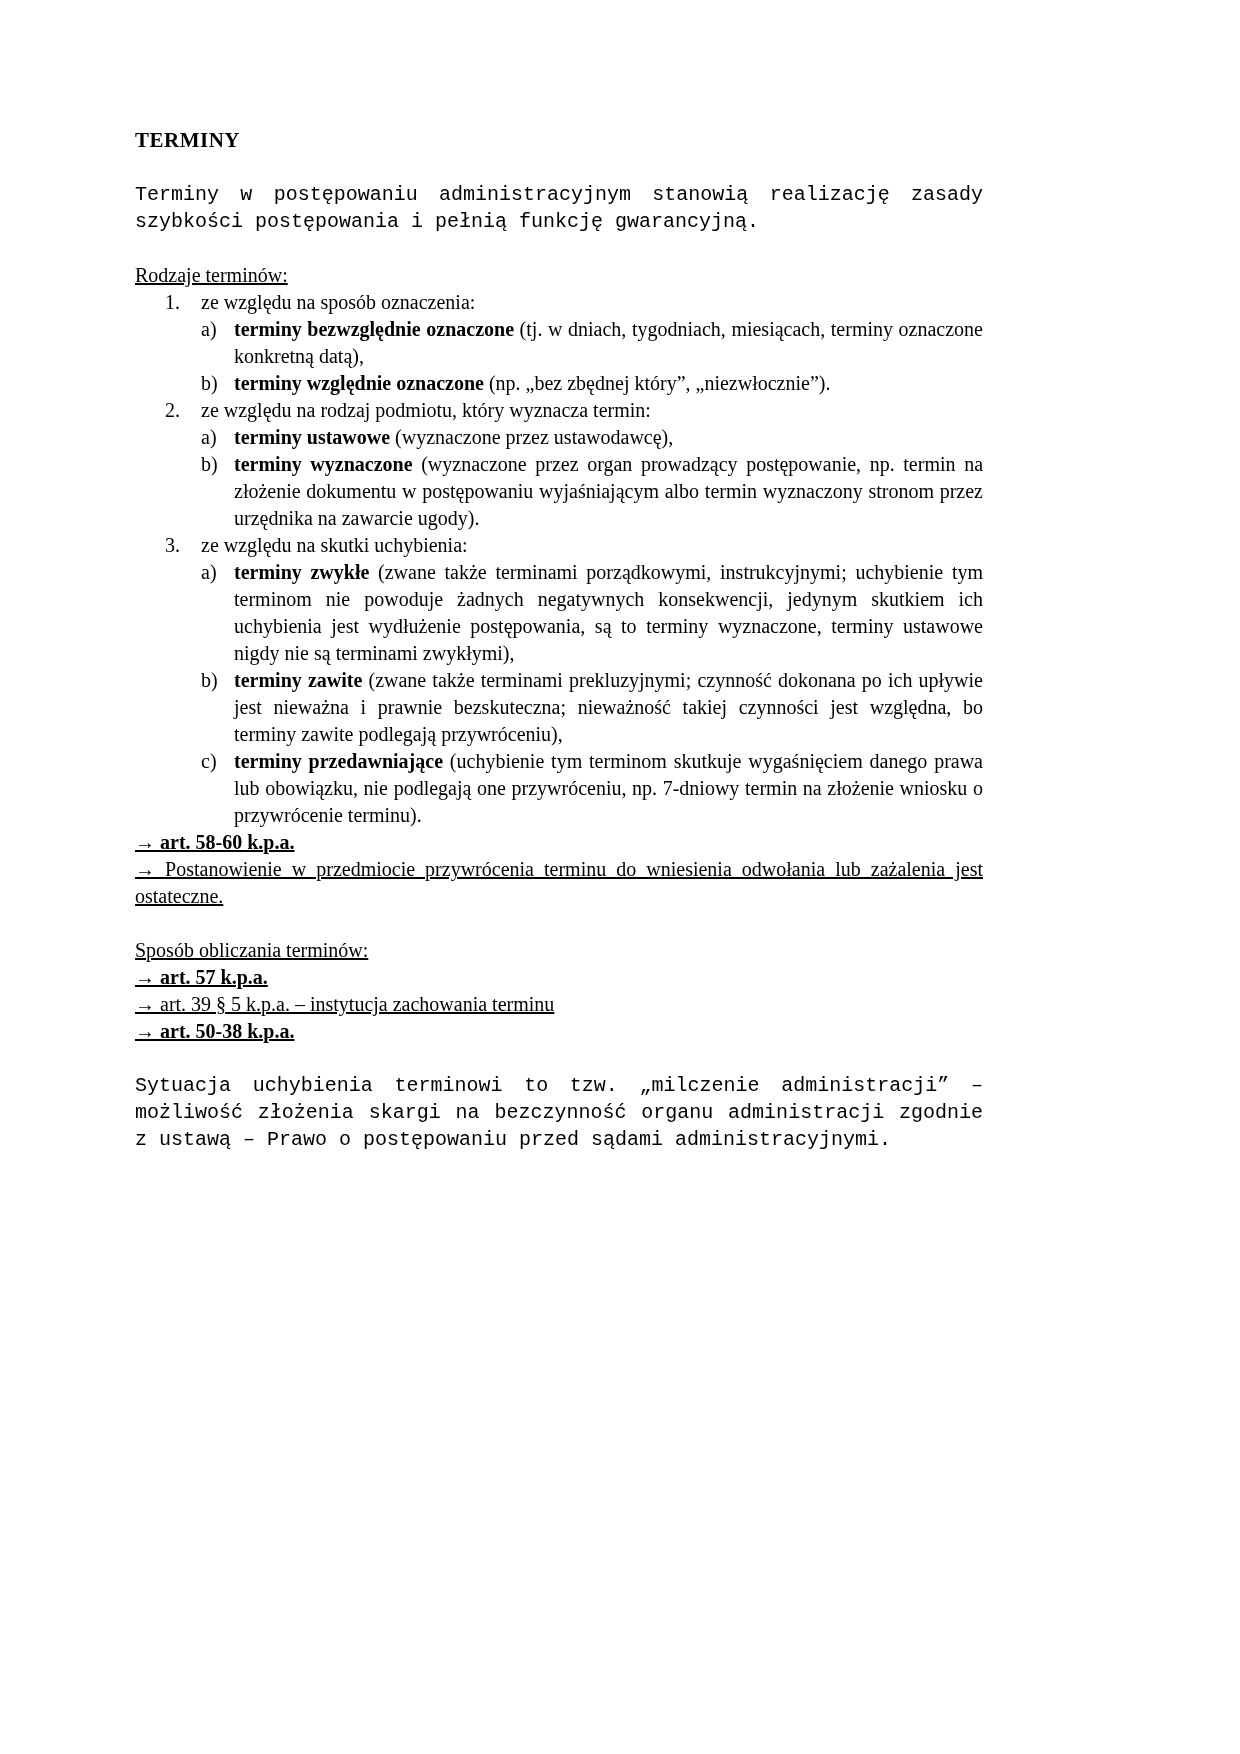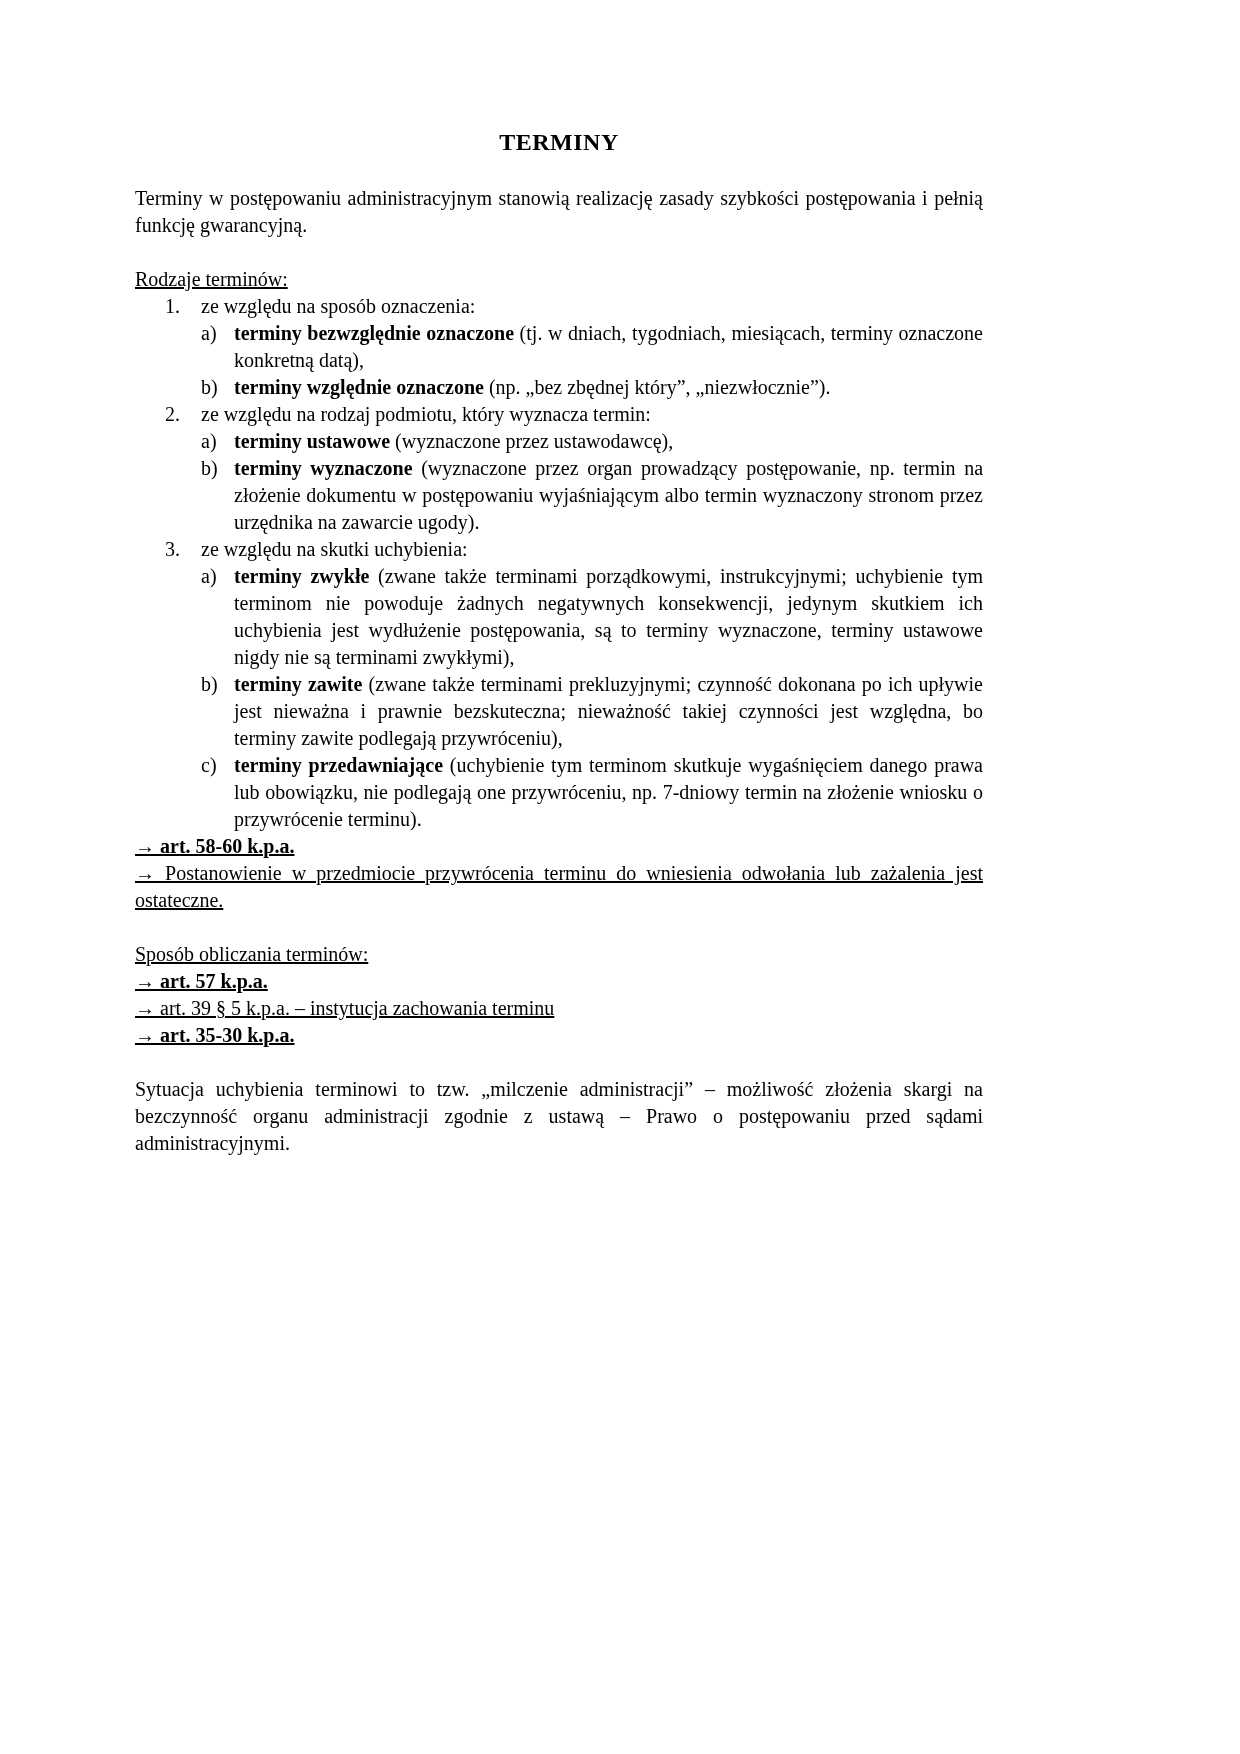--- a/index.html
+++ b/index.html
@@ -14,28 +14,29 @@
   }
   .page {
     position: relative;
     width: 1240px;
     min-height: 1754px;
     background: #ffffff;
     padding: 126px 0 0 135px;
   }
   .content { width: 848px; }
   .title {
-    text-align: center;
-    font-size: 24px;
+    text-align: left;
+    font-size: 21px;
     font-weight: bold;
     letter-spacing: 0.5px;
   }
   .para {
     margin-top: 27px;
     text-align: justify;
+    font-family: Liberation Mono, monospace;
   }
   .heading {
     margin-top: 27px;
     font-size: 20px;
     font-weight: normal;
     text-decoration: underline;
   }
   .num-item {
     position: relative;
     margin-left: 30px;
@@ -105,19 +106,19 @@
 
     <h2 class="heading">Sposób obliczania terminów:</h2>
     <p class="arrow-line">
       <span>→ </span><b>art. 57 k.p.a.</b><span></span>
     </p>
     <p class="arrow-line">
       <span>→ </span><b></b><span>art. 39 § 5 k.p.a. – instytucja zachowania terminu</span>
     </p>
 
     <p class="arrow-line">
-      <span>→ </span><b>art. 35-30 k.p.a.</b><span></span>
+      <span>→ </span><b>art. 50-38 k.p.a.</b><span></span>
     </p>
 
     <p class="para">Sytuacja uchybienia terminowi to tzw. „milczenie administracji” – możliwość złożenia skargi na bezczynność organu administracji zgodnie z ustawą – Prawo o postępowaniu przed sądami administracyjnymi.</p>
 
   </div>
 </div>
 
 </body></html>

